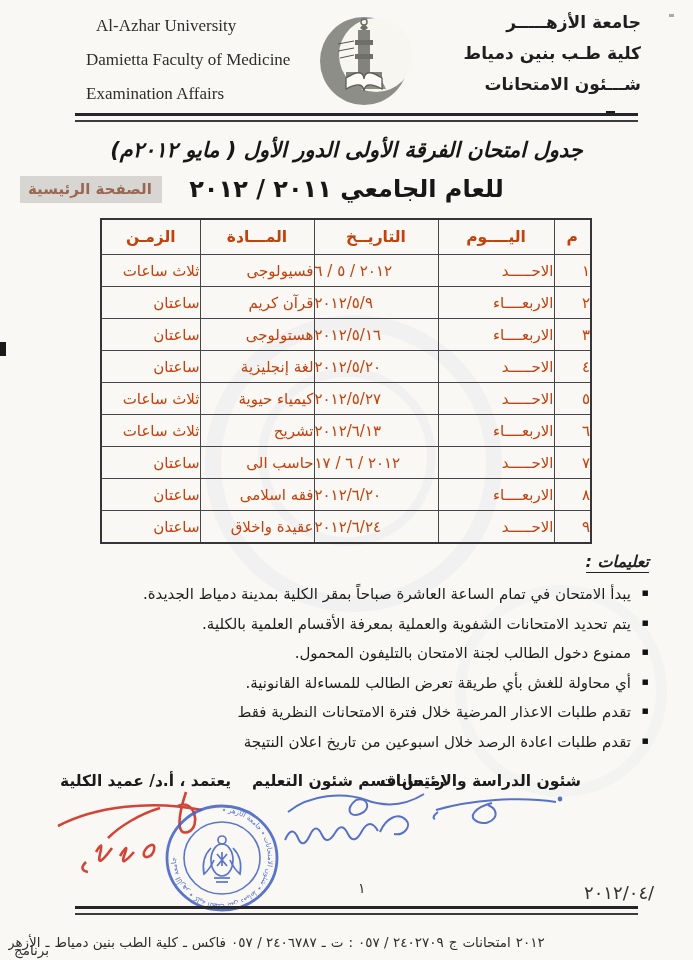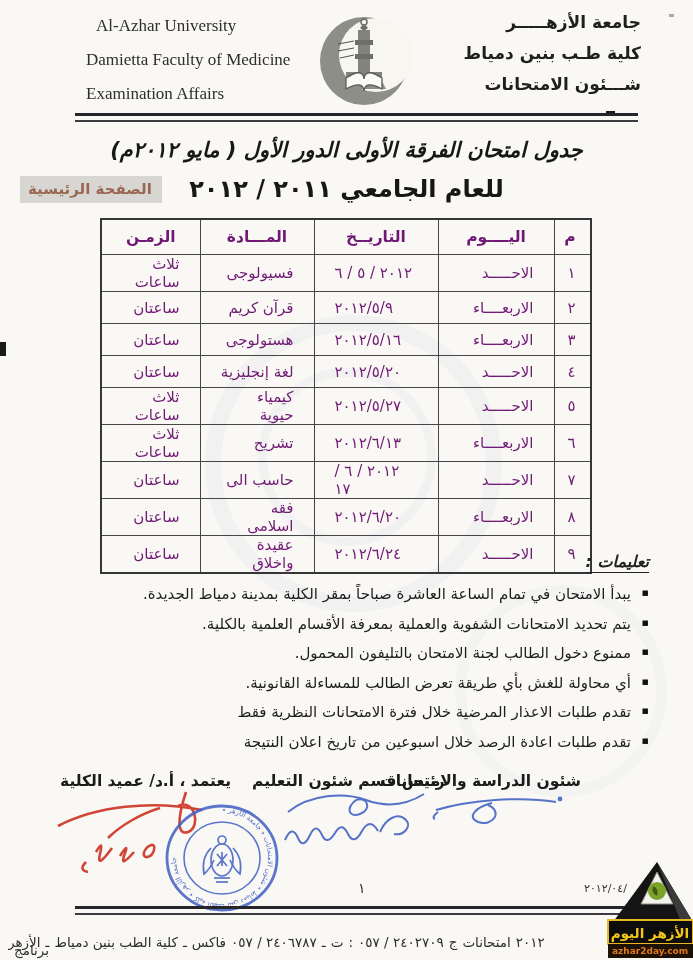--- a/index.html
+++ b/index.html
@@ -19,41 +19,41 @@
   .title1{position:absolute;left:80px;right:80px;top:138px;text-align:center;direction:rtl;
           font-size:21px;font-weight:bold;color:#171717;font-style:italic;}
   .title2{position:absolute;left:80px;right:80px;top:175px;text-align:center;direction:rtl;
           font-size:24px;font-weight:bold;color:#171717;}
   .home-link{position:absolute;left:0px;top:176px;background:#d7d6d2;color:#9a6752;font-weight:bold;
              font-size:15px;padding:4px 10px 5px 8px;direction:rtl;margin-left:20px;}
   
   table.exam{position:absolute;left:100px;top:218px;width:490px;border-collapse:collapse;direction:rtl;
              table-layout:fixed;background:transparent;}
   table.exam th,table.exam td{border:1.5px solid #45454a;vertical-align:middle;
-             font-size:15px;color:#701a75;padding:0 20px;overflow:hidden;}
+             font-size:15px;color:#c2410c;padding:0 0;overflow:hidden;}
   table.exam th{height:34px;font-weight:bold;font-size:15.5px;}
   table.exam td{height:31px;}
   table.exam{border:2.5px solid #35353a;}
   td.c-date{direction:ltr;}
   
   .instr{position:absolute;right:44px;left:60px;top:552px;direction:rtl;text-align:right;}
   .instr-title{display:inline-block;font-weight:bold;font-style:italic;font-size:16px;
                border-bottom:1.6px solid #222;padding-bottom:1px;margin-bottom:8px;}
   ul.instr-list{list-style:none;margin:4px 0 16px 0;padding:0;}
   ul.instr-list li{position:relative;padding-right:18px;margin-bottom:11.5px;font-size:15px;color:#1e1e1e;}
   ul.instr-list li::before{content:"▪";position:absolute;right:0;top:1px;font-size:11px;color:#111;}
   
   .sig-label{position:absolute;top:772px;font-weight:bold;font-size:15.5px;direction:rtl;color:#1b1b1b;}
   .sig-right{right:112px;}
   .sig-middle{left:252px;}
   .sig-left{left:60px;}
   .sig-svg{position:absolute;left:0;top:770px;pointer-events:none;}
   
   .page-num{position:absolute;left:358px;top:880px;font-size:14px;color:#333;}
-  .print-date{position:absolute;left:584px;top:882px;font-size:11px;color:#333;direction:ltr;}
+  .print-date{position:absolute;left:584px;top:882px;font-size:18px;color:#333;direction:ltr;}
   .footer-line{position:absolute;left:8px;top:926px;width:612px;display:flex;gap:5px;
                font-size:13.5px;color:#2e2e2e;white-space:nowrap;overflow:hidden;margin-top:8px;}
   .footer-line span{unicode-bidi:isolate;direction:rtl;}
   .footer-line span.num{direction:ltr;}
   .footer-wrap{position:absolute;left:14px;top:942px;font-size:13.5px;color:#2e2e2e;direction:rtl;}
   
   .wm{position:absolute;right:0;top:860px;width:86px;height:100px;z-index:20;}
   
   .bleed{position:absolute;border-radius:50%;pointer-events:none;}
   .bleed-a{left:205px;top:315px;width:265px;height:265px;border:16px solid rgba(90,120,190,0.055);}
@@ -276,27 +276,14 @@
       <span>ـ</span>
       <span>ت</span>
       <span>:</span>
       <span class="num">٢٤٠٢٧٠٩ / ٠٥٧</span>
       <span>ج</span>
       <span>امتحانات</span>
       <span class="num">٢٠١٢</span>
     </div>
   <div class="footer-wrap">برنامج</div>
 
-  <div class="wm">
-    <svg width="86" height="100" viewBox="0 0 86 100">
-      <polygon points="50,2 86,62 6,62" fill="#141414"></polygon>
-      <polygon points="50,2 86,62 74,62" fill="#3b3b3b"></polygon>
-      <polygon points="50,12 34,44 66,44" fill="#f2f1ea" stroke="#8a8a84" stroke-width="1"></polygon>
-      <circle cx="50" cy="31" r="9" fill="#7ba32a"></circle>
-      <path d="M46,26 q6,2 4,10 q-6,-3 -4,-10" fill="#3f5c12"></path>
-      <rect x="1" y="60" width="85" height="24" fill="#0c0c0c" stroke="#e8b820" stroke-width="2"></rect>
-      <text x="43" y="78" text-anchor="middle" font-size="13.5" font-weight="bold" fill="#f3c518" font-family="DejaVu Sans, sans-serif">الأزهر اليوم</text>
-      <rect x="1" y="84" width="85" height="14" fill="#1c1106"></rect>
-      <text x="43" y="94" text-anchor="middle" font-size="9" font-weight="bold" fill="#e2791e" font-family="DejaVu Sans, sans-serif">azhar2day.com</text>
-    </svg>
-  </div>
 
 </div>
 
 </body></html>

